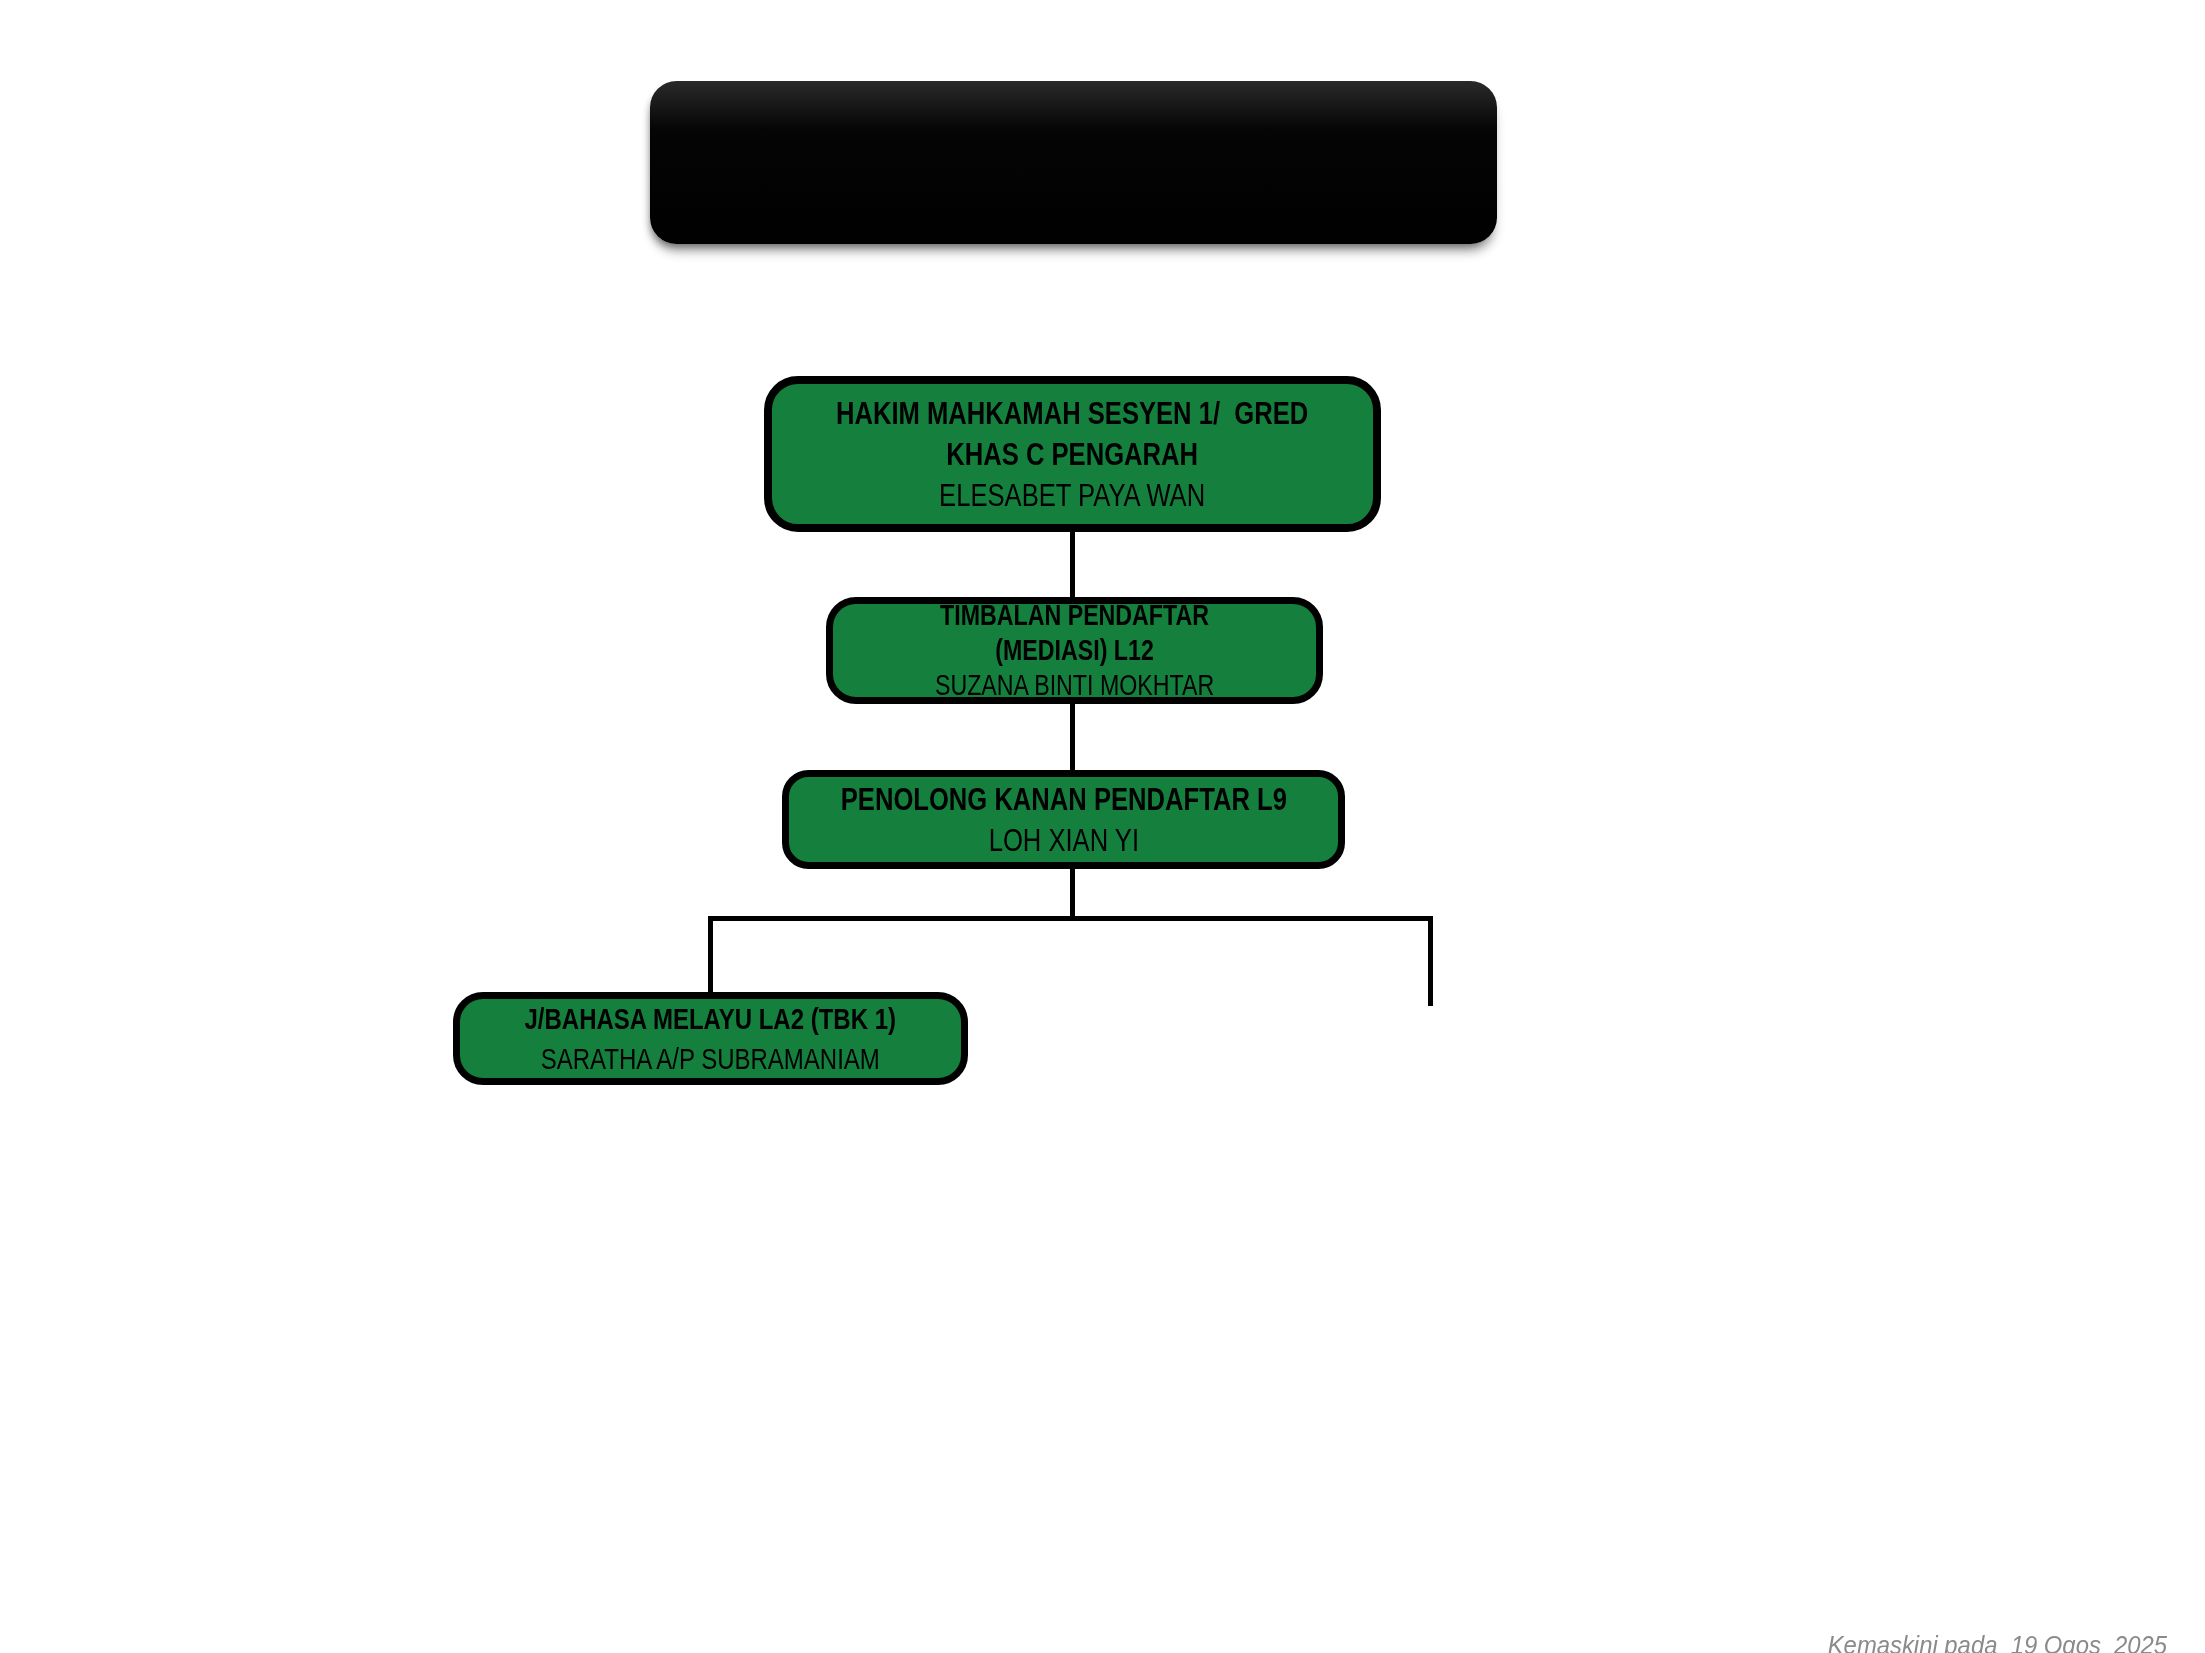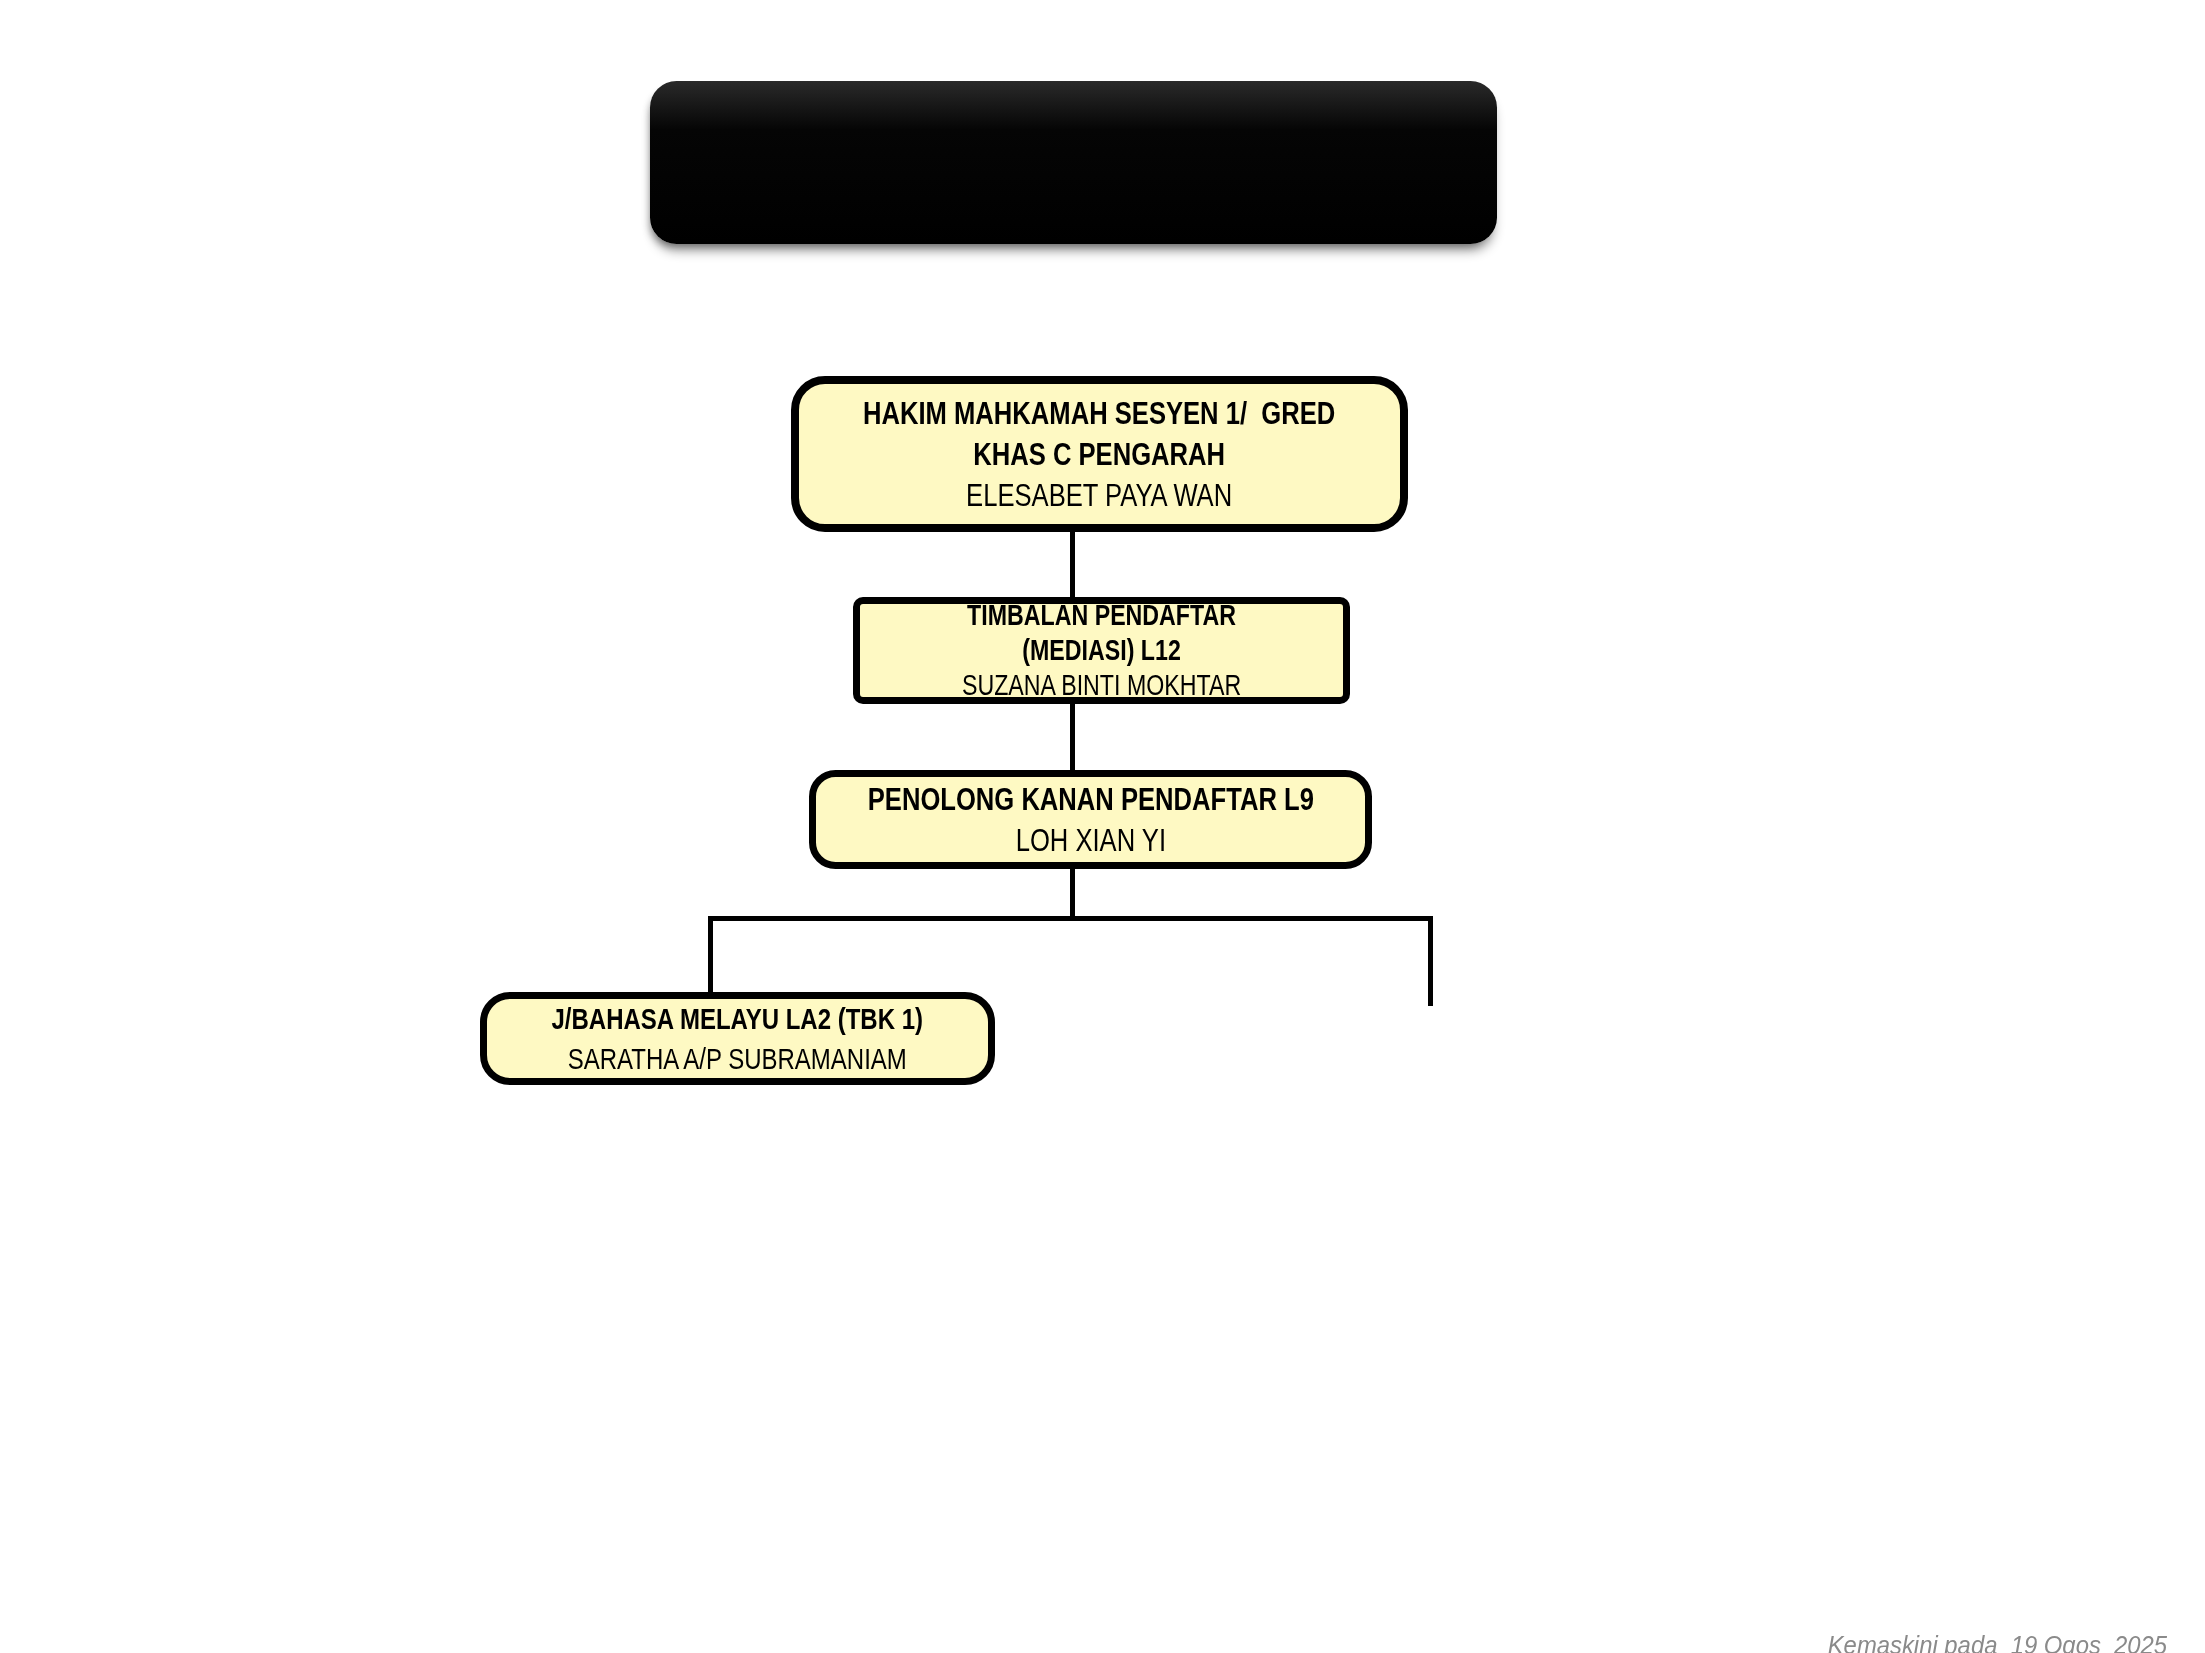--- a/index.html
+++ b/index.html
@@ -17,32 +17,32 @@
     background: linear-gradient(180deg, #2a2a2a 0%, #050505 30%, #000000 100%);
     border-radius: 26.5px;
     box-shadow: 0 10.3px 11.8px -4.4px rgba(0,0,0,0.45), -4.4px 5.9px 8.8px -5.9px rgba(0,0,0,0.4);
     display: flex; flex-direction: column; align-items: center; justify-content: center;
     color: #ffffff; text-align: center;
   }
   .title-box .line { font-weight: bold; font-size: 32px; line-height: 46px; white-space: pre; }
 
   
   .node {
-    position: absolute; background: #fef9c3; border: 7.4px solid #000000; border-radius: 29px;
+    position: absolute; background: #15803d; border: 7.4px solid #000000; border-radius: 29px;
     display: flex; flex-direction: column; align-items: center; justify-content: center;
-    text-align: center; color: #000000; margin-left: 27px;
+    text-align: center; color: #000000;
   }
   .node .cond { display: flex; flex-direction: column; align-items: center; transform: scaleX(0.8); transform-origin: 50% 50%; }
   .cond-t { display: inline-block; transform: scaleX(0.8); transform-origin: 50% 50%; }
   .line { white-space: pre; }
   .b { font-weight: bold; }
 
   .node-director { left: 764px; top: 376px; width: 617px; height: 156px; border-width: 8px; border-radius: 34px; }
   .node-director .line { font-size: 32px; line-height: 41px; }
-  .node-deputy { left: 826px; top: 597px; width: 497px; height: 107px; border-radius: 10px; }
+  .node-deputy { left: 826px; top: 597px; width: 497px; height: 107px; border-radius: 30px; }
   .node-deputy .line { font-size: 29px; line-height: 35px; }
   .node-senior { left: 782px; top: 770px; width: 563px; height: 99px; border-radius: 26.5px; }
   .node-senior .line { font-size: 32px; line-height: 41px; }
   .node-child .line { font-size: 30px; line-height: 40px; }
   .node-interpreter { left: 453px; top: 992px; width: 515px; height: 93px; border-radius: 30px; }
   .node-admin { left: 1172px; top: 1004px; width: 513px; height: 93px; border-radius: 22px; }
 
   
   .vline, .hline { position: absolute; background: #000000; }
   .v1 { left: 1070px; top: 531px; width: 5.1px; height: 71px; }

